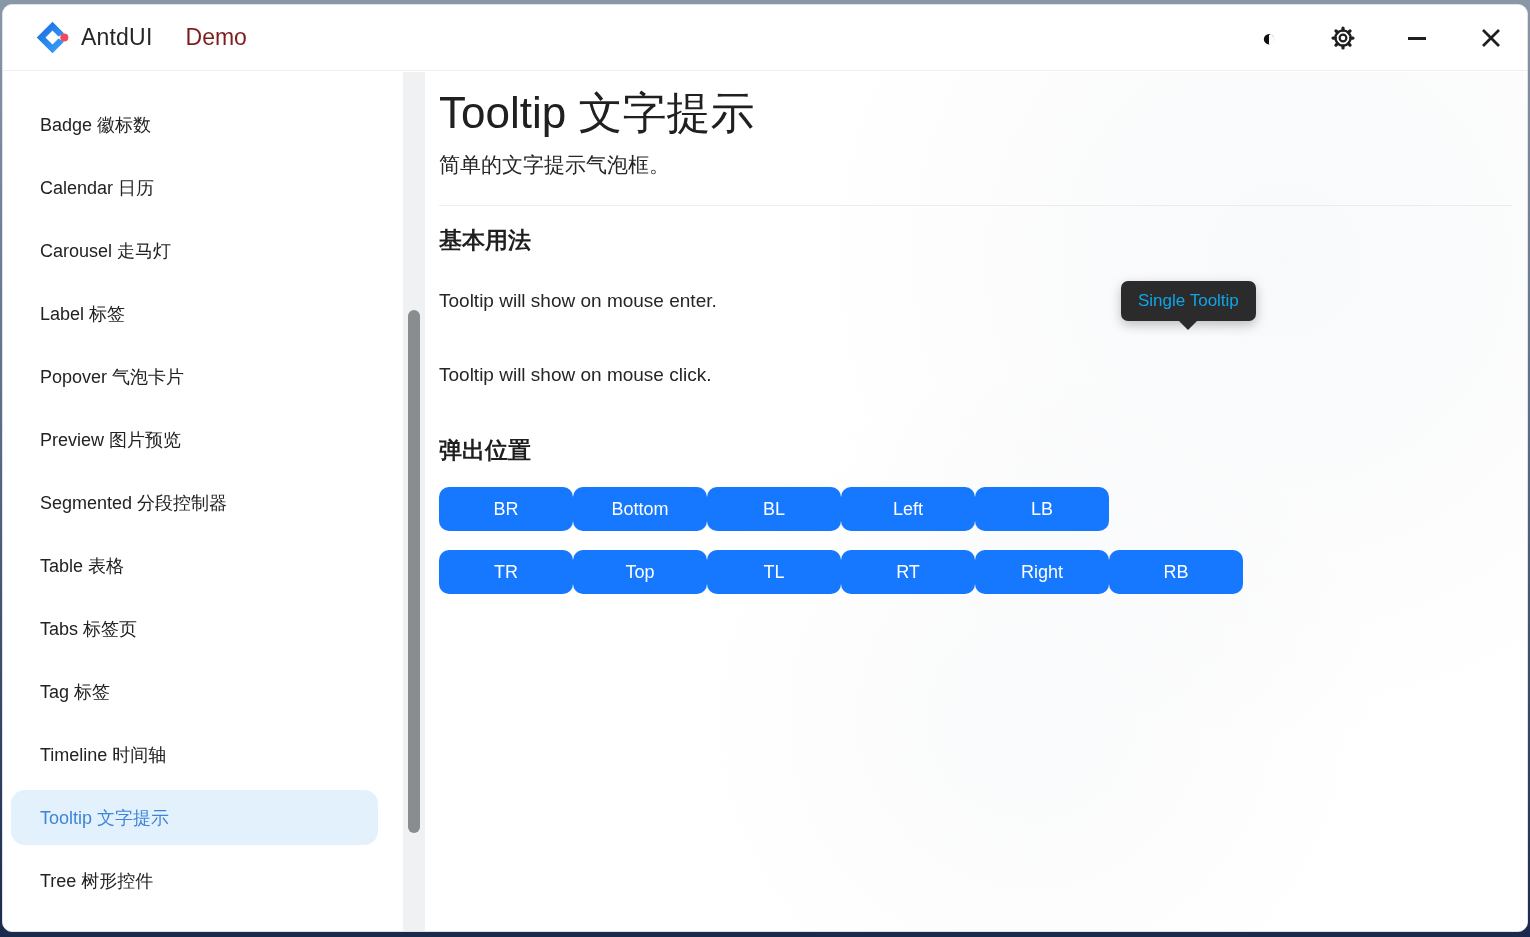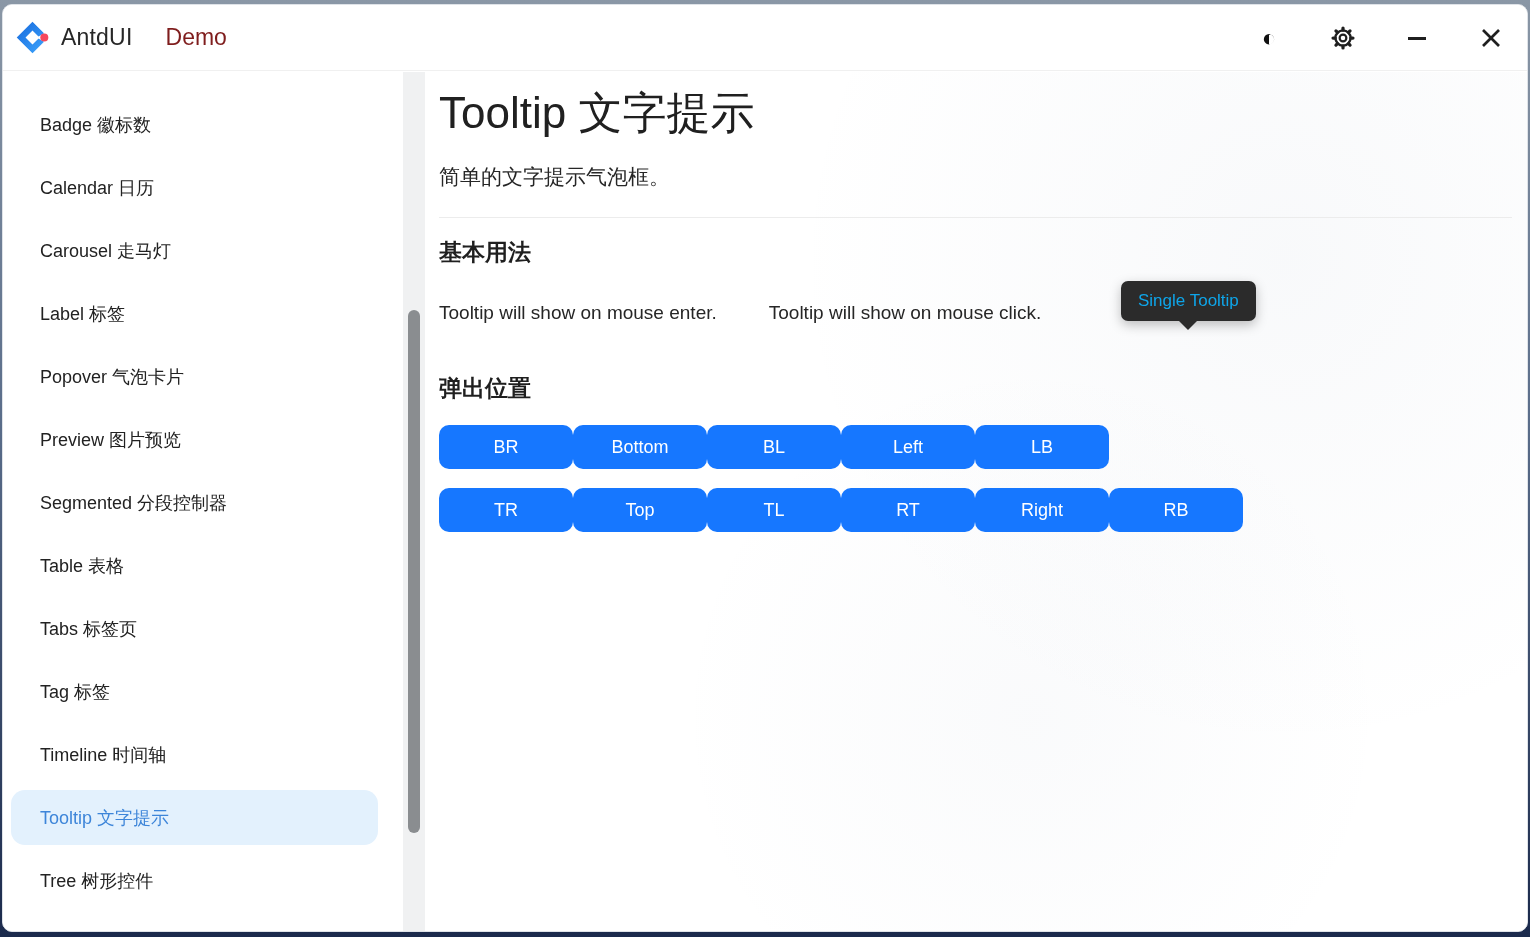--- a/index.html
+++ b/index.html
@@ -20,21 +20,21 @@
     border: 1px solid #dfe3e8;
     overflow: hidden;
   }
 
   
   .titlebar {
     position: absolute; left: 0; right: 0; top: 0; height: 66px;
     background: #ffffff;
     border-bottom: 1px solid #f0f0f0;
     display: flex; align-items: center;
-    padding: 0 19px 0 12px;
+    padding: 0 19px 0 32px;
   }
   .brand { display: flex; align-items: center; gap: 11px; }
   .brand svg { width: 35px; height: 35px; display: block; }
   .brand-name { font-size: 23px; color: #272727; letter-spacing: .2px; }
   .brand-sub { font-size: 23px; color: #7f1d1d; margin-left: 22px; }
   .titlebar-spacer { flex: 1; }
   .tb-actions { display: flex; align-items: center; gap: 40px; }
   .tb-btn {
     width: 34px; height: 34px; display: flex; align-items: center; justify-content: center;
     cursor: pointer; border-radius: 6px; color: #1f1f1f; background: transparent; border: none;
@@ -72,26 +72,26 @@
   .content {
     position: absolute; left: 422px; right: 0; top: 67px; bottom: 0;
     background:
       radial-gradient(circle at 78% 22%, rgba(120,140,170,0.05), transparent 45%),
       radial-gradient(circle at 55% 75%, rgba(120,140,170,0.04), transparent 40%),
       #ffffff;
     padding: 0 15px 0 14px;
     overflow: hidden;
   }
   .page-title { font-size: 44px; font-weight: 400; color: #202020; margin-top: 16px; line-height: 1.12; }
-  .page-subtitle { font-size: 21px; color: #262626; margin-top: 26px; }
+  .page-subtitle { font-size: 21px; color: #262626; margin-top: 14px; }
   .divider { border: none; border-top: 1px solid #ececec; margin-top: 26px; }
   .section-h { font-size: 23px; font-weight: 700; color: #1f1f1f; }
   .section-h.basic { margin-top: 19px; }
   .section-h.placement { margin-top: 49px; }
-  .demo-row { display: flex; gap: 52px; margin-top: 34px; font-size: 19px; color: #262626; }
+  .demo-row { display: flex; gap: 52px; margin-top: 34px; font-size: 19px; color: #262626; flex-direction: column; }
   .demo-row span { cursor: pointer; }
 
   
   .tooltip-bubble {
     position: absolute; left: 696px; top: 209px; height: 40px;
     background: var(--tooltip-bg, #2b2b2b); color: #0ea5e9;
     font-size: 17px; line-height: 40px; padding: 0 17px;
     border-radius: 7px; box-shadow: 0 4px 12px rgba(0,0,0,.25);
     white-space: nowrap;
   }

